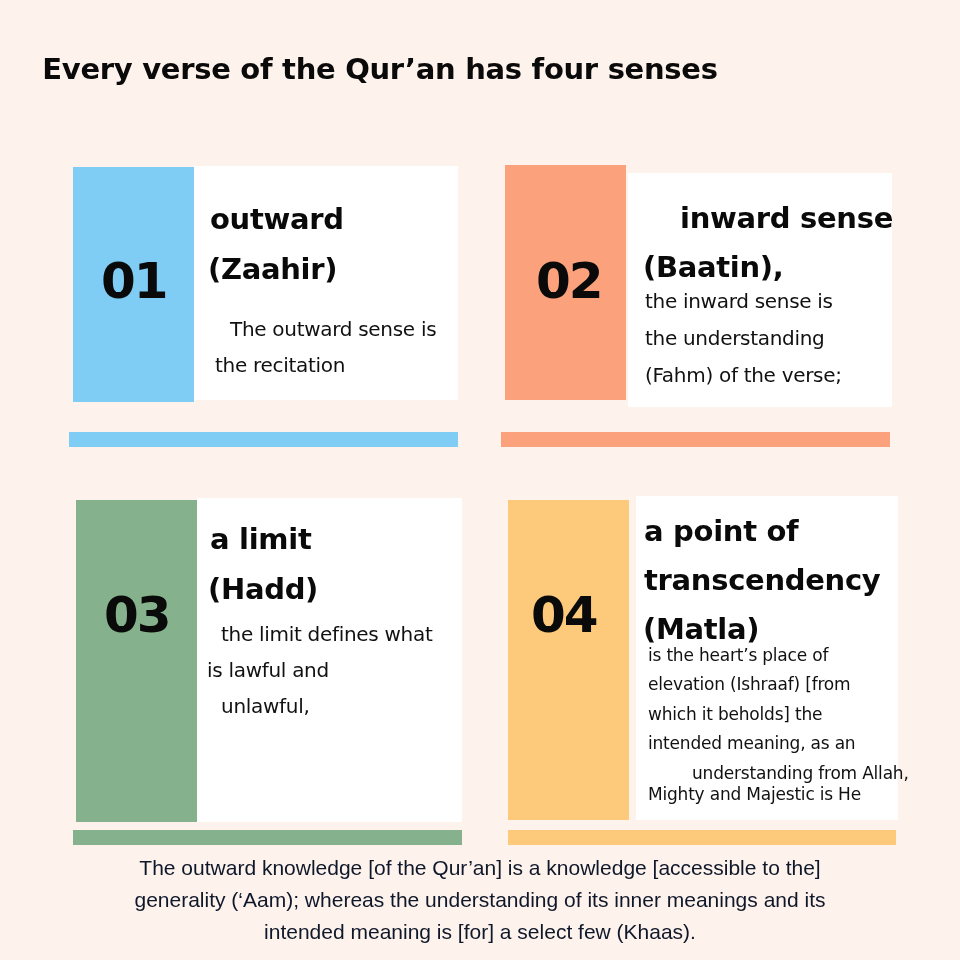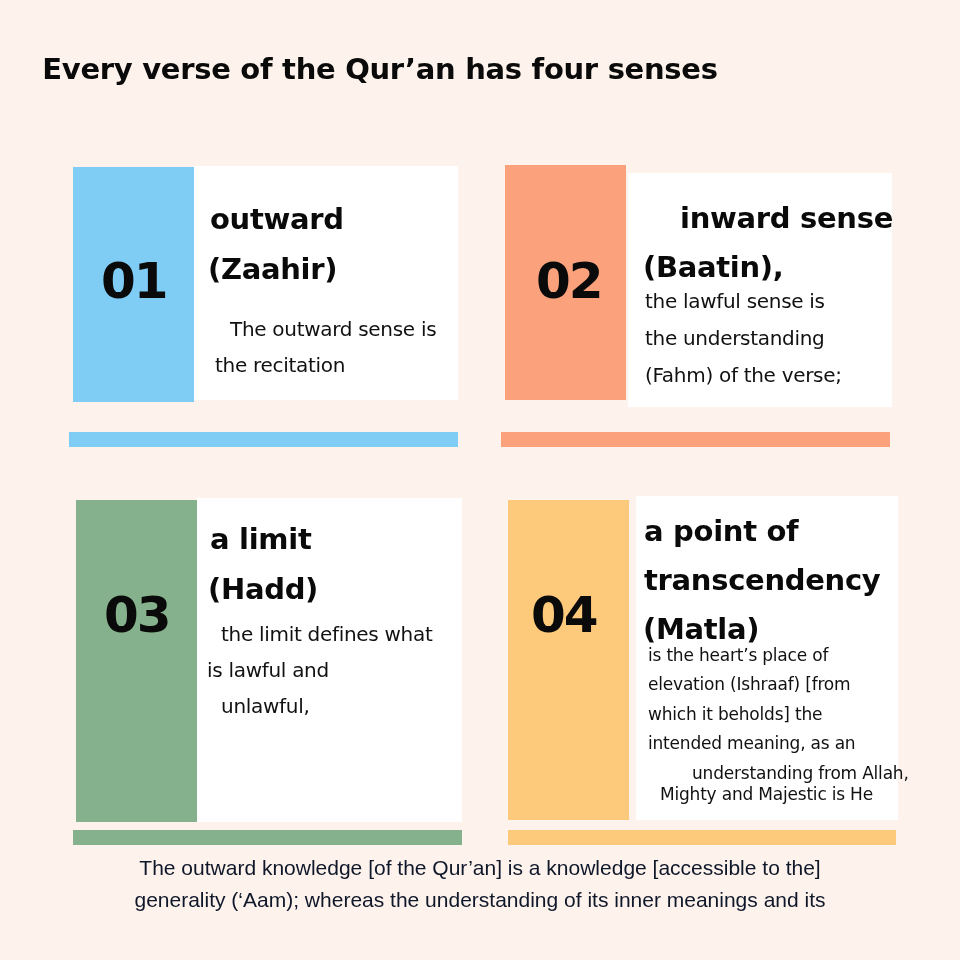--- a/index.html
+++ b/index.html
@@ -55,21 +55,21 @@
   <div class="desc" style="left:215px;top:347px;">the recitation</div>
   <div class="bar" style="left:69px;top:432px;width:389px;background:#7fccf5;"></div>
 </div>
 
 <div>
   <div class="block" style="left:505px;top:165px;width:121px;height:235px;background:#fba27c;"></div>
   <div class="white" style="left:628px;top:173px;width:264px;height:234px;"></div>
   <div class="num" style="left:536px;top:252px;">02</div>
   <div class="heading" style="left:680px;top:193px;">inward sense</div>
   <div class="heading" style="left:643px;top:242px;">(Baatin),</div>
-  <div class="desc" style="left:645px;top:283px;">the lawful sense is</div>
+  <div class="desc" style="left:645px;top:283px;">the inward sense is</div>
   <div class="desc" style="left:645px;top:320px;">the understanding</div>
   <div class="desc" style="left:645px;top:357px;">(Fahm) of the verse;</div>
   <div class="bar" style="left:501px;top:432px;width:389px;background:#fba27c;"></div>
 </div>
 
 <div>
   <div class="block" style="left:76px;top:500px;width:121px;height:322px;background:#85b28c;"></div>
   <div class="white" style="left:197px;top:498px;width:265px;height:324px;"></div>
   <div class="num" style="left:104px;top:586px;">03</div>
   <div class="heading" style="left:210px;top:514px;">a limit</div>
@@ -85,20 +85,21 @@
   <div class="white" style="left:636px;top:496px;width:262px;height:324px;"></div>
   <div class="num" style="left:531px;top:586px;">04</div>
   <div class="heading" style="left:644px;top:506px;">a point of</div>
   <div class="heading" style="left:644px;top:555px;">transcendency</div>
   <div class="heading" style="left:643px;top:604px;">(Matla)</div>
   <div class="desc small" style="left:648px;top:641px;">is the heart’s place of</div>
   <div class="desc small" style="left:648px;top:670px;">elevation (Ishraaf) [from</div>
   <div class="desc small" style="left:648px;top:700px;">which it beholds] the</div>
   <div class="desc small" style="left:648px;top:729px;">intended meaning, as an</div>
   <div class="desc small" style="left:648px;top:759px;margin-left:44px;">understanding from Allah,</div>
-  <div class="desc small" style="left:648px;top:780px;margin-left:12px;">Mighty and Majestic is  He</div>
+  <div class="desc small" style="left:648px;top:780px;">Mighty and Majestic is  He</div>
   <div class="bar" style="left:508px;top:830px;width:388px;background:#fdca7c;"></div>
 </div>
 
 <div class="footer">
   <div>The outward knowledge [of the Qur’an] is a knowledge [accessible to the]</div>
   <div>generality (‘Aam); whereas the understanding of its inner meanings and its</div>
+  <div>intended meaning is [for] a select few (Khaas).</div>
 </div>
 
 </body></html>

